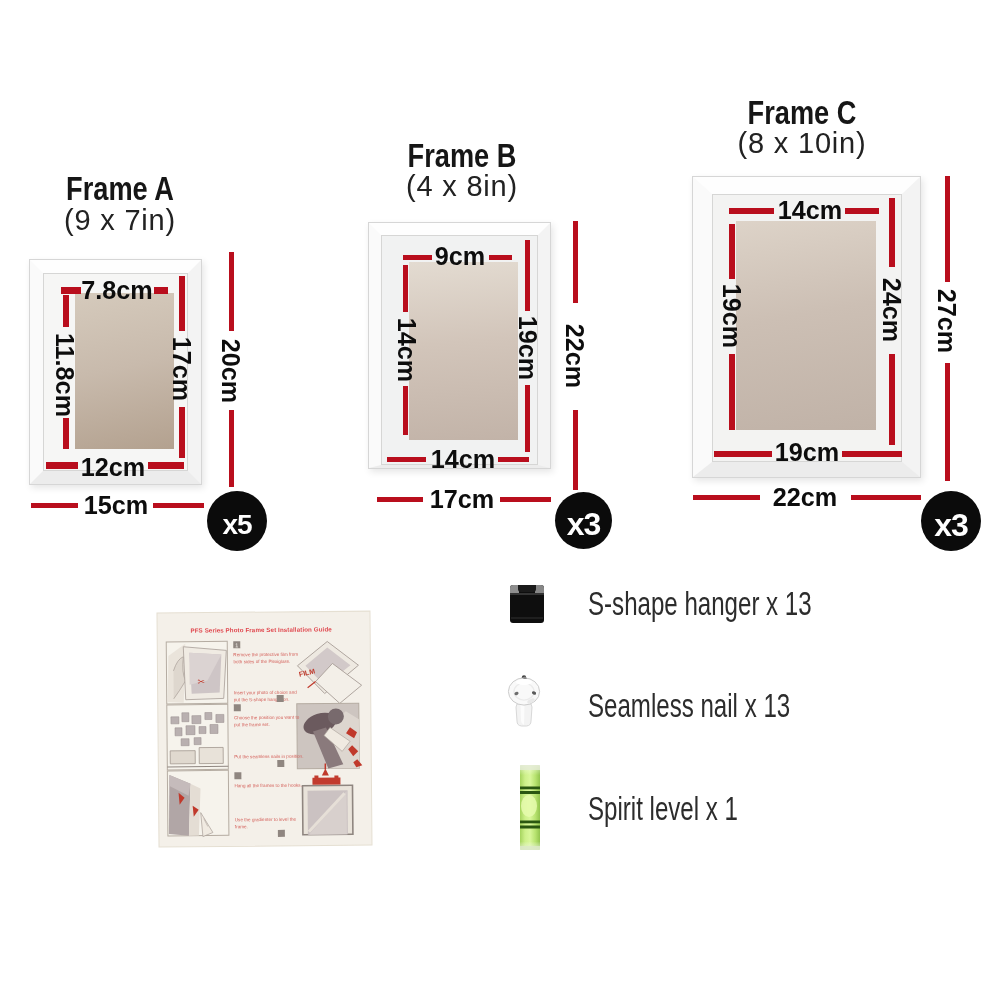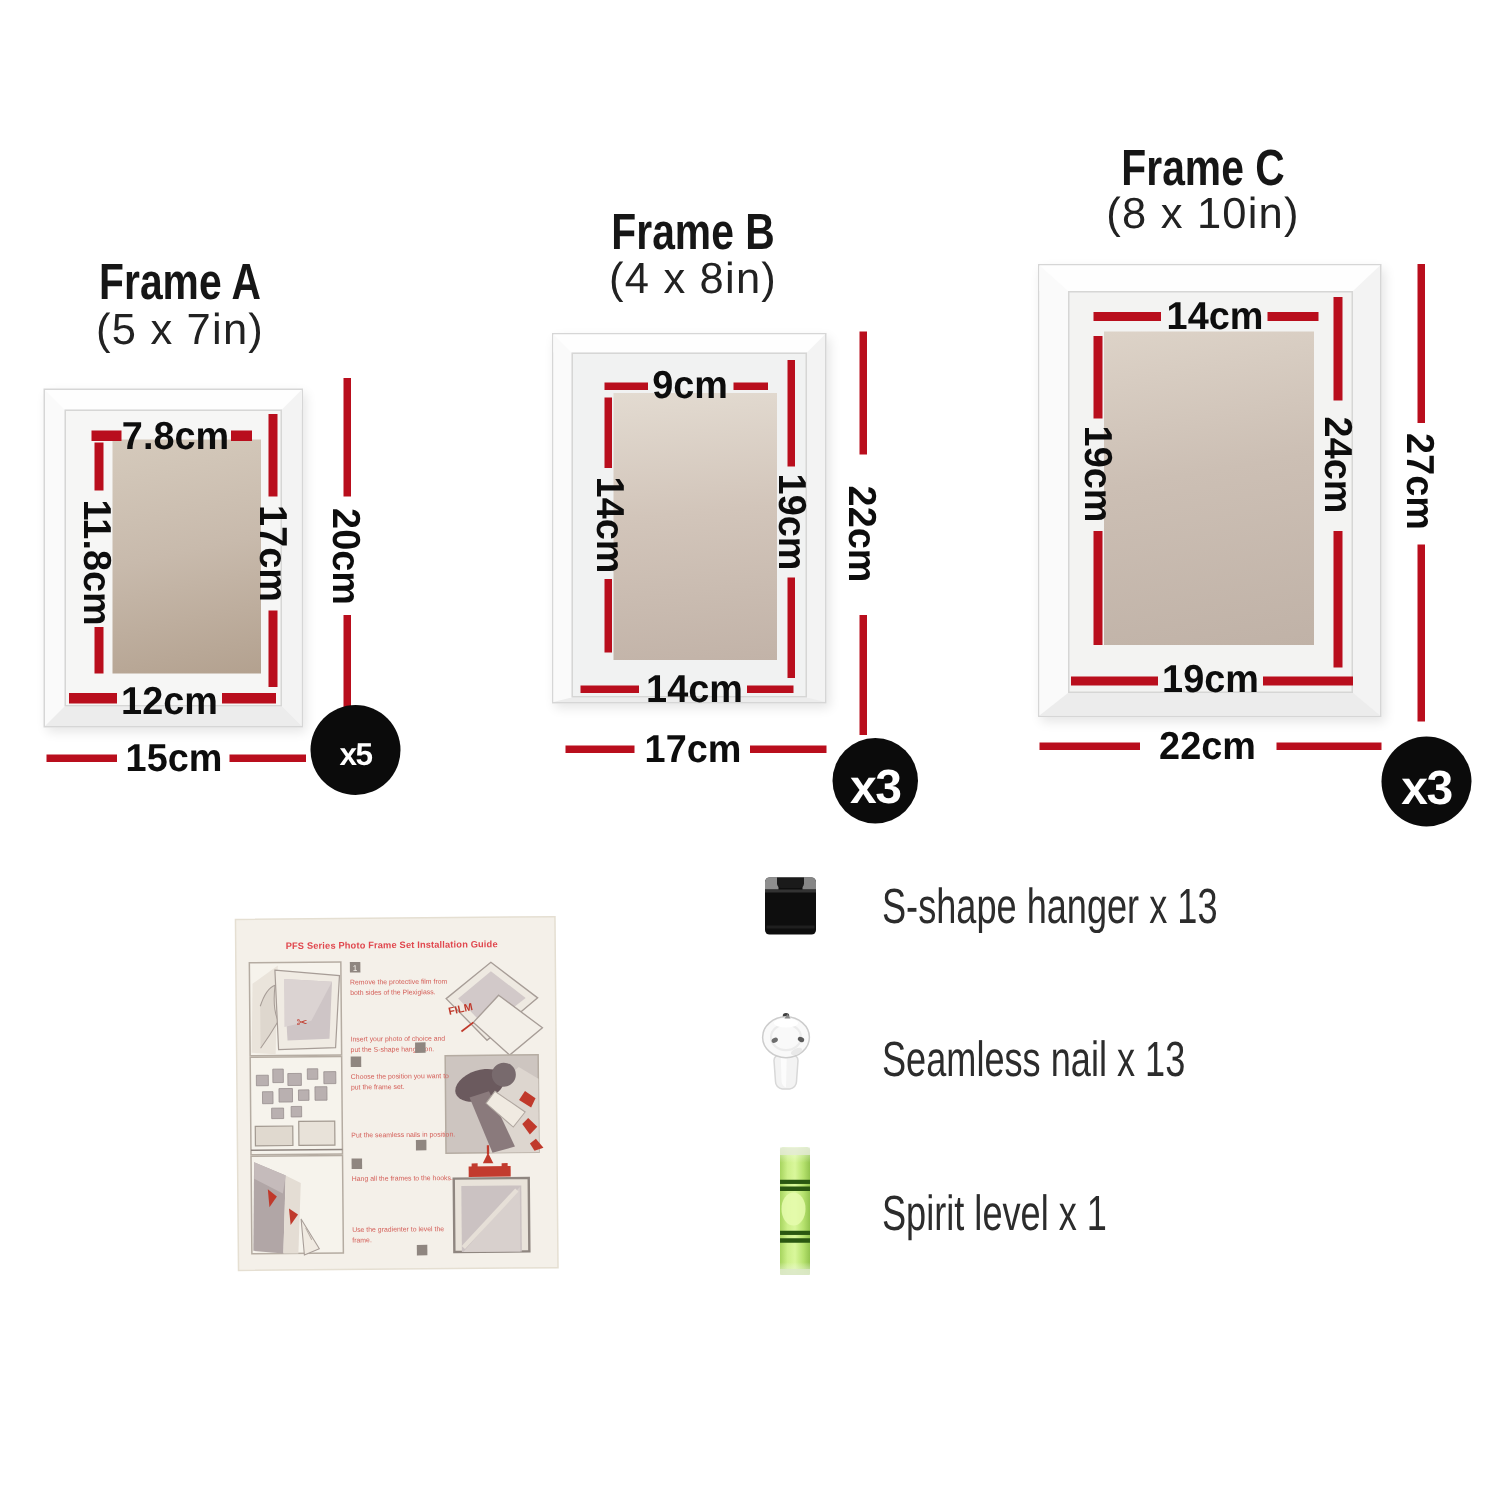--- a/index.html
+++ b/index.html
@@ -17,21 +17,21 @@
   .fmat{position:absolute;border:1px solid #d6d6d5;}
   .photo{position:absolute;}
   .lbl{position:absolute;font-size:33px;color:#2c2c2c;white-space:nowrap;line-height:1;transform:scaleX(0.73);transform-origin:left center;}
 </style>
 </head>
 <body>
 <div id="page">
 
 <div class="title" style="left:120px;top:171px;">Frame A</div>
 
-<div class="sub" style="left:120px;top:206px;">(5 x 7in)</div>
+<div class="sub" style="left:120px;top:206px;">(9 x 7in)</div>
 
 <div class="fouter" style="left:29px;top:259px;width:171px;height:224px;">
   <div class="fbevel" style="inset:0px;border-width:13px;"></div>
 
   <div class="fmat" style="left:13px;top:13px;right:13px;bottom:13px;background:#f6f6f5;"></div>
 
   <div class="photo" style="left:45px;top:33px;width:99px;height:156px;background:linear-gradient(168deg,#d5cabc 0%,#c8baac 48%,#b3a18f 100%);"></div>
 </div>
 
 <div class="bar" style="left:61px;top:287px;width:20px;height:7px;"></div>
@@ -51,21 +51,21 @@
 <div class="d dh" style="left:113px;top:467px;">12cm</div>
 
 <div class="bar" style="left:229px;top:252px;width:5px;height:79px;"></div>
 <div class="bar" style="left:229px;top:410px;width:5px;height:77px;"></div>
 <div class="d dv" style="left:231px;top:371px;">20cm</div>
 
 <div class="bar" style="left:31px;top:503px;width:47px;height:5px;"></div>
 <div class="bar" style="left:153px;top:503px;width:51px;height:5px;"></div>
 <div class="d dh" style="left:116px;top:505px;">15cm</div>
 
-<div class="badge" style="left:207px;top:470px;width:60px;height:60px;font-size:21px;">x5</div>
+<div class="badge" style="left:207px;top:491px;width:60px;height:60px;font-size:28px;">x5</div>
 
 <div class="title" style="left:462px;top:138px;">Frame B</div>
 
 <div class="sub" style="left:462px;top:172px;">(4 x 8in)</div>
 
 <div class="fouter" style="left:368px;top:222px;width:181px;height:245px;">
   <div class="fbevel" style="inset:0px;border-width:12px 12px 3px 12px;"></div>
 
   <div class="fmat" style="left:12px;top:12px;right:12px;bottom:3px;background:#f1f2f2;"></div>
 

